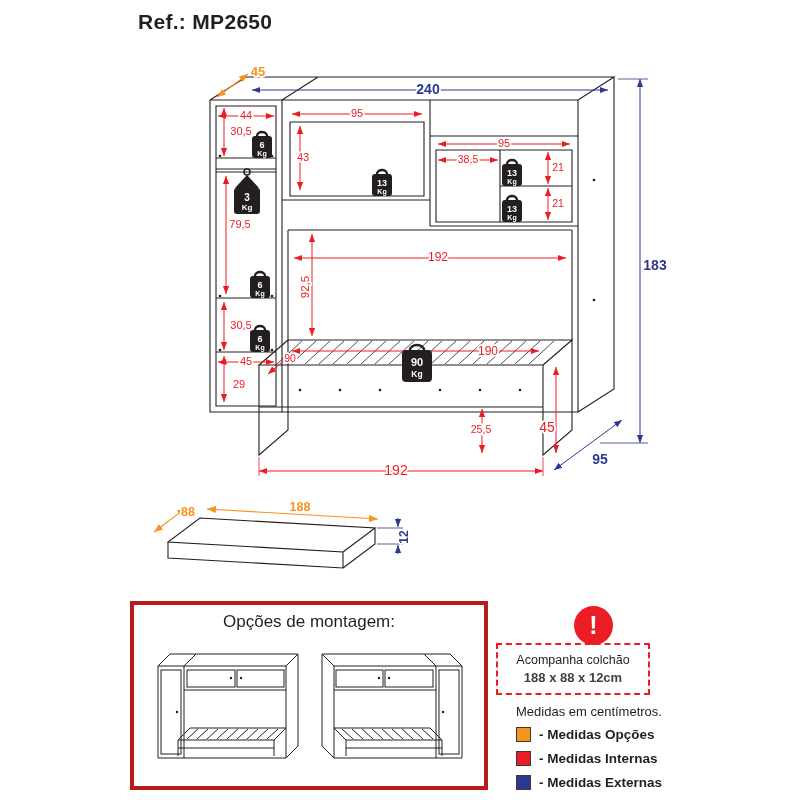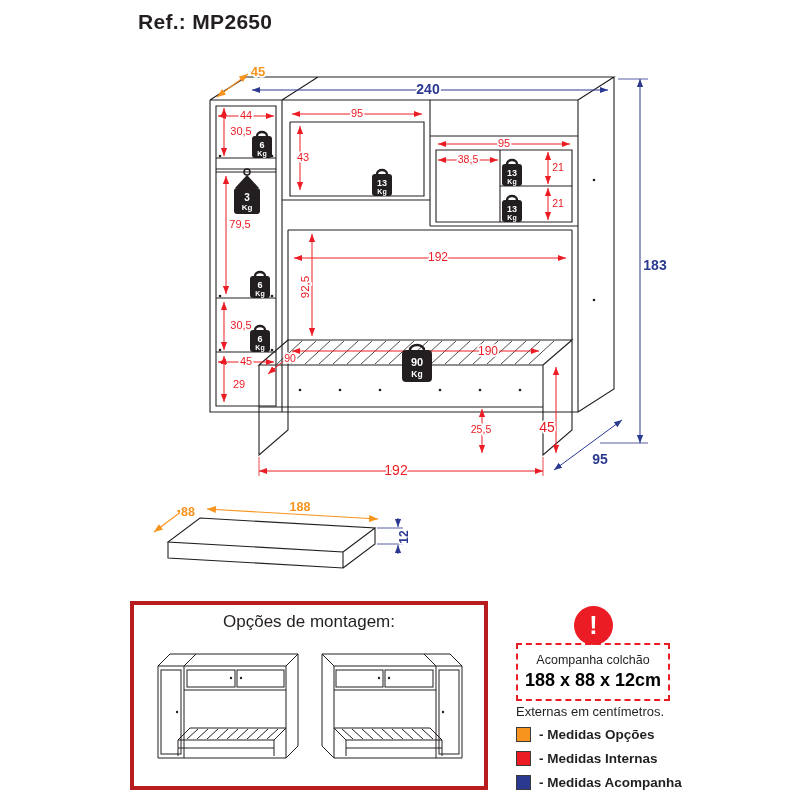--- a/index.html
+++ b/index.html
@@ -15,24 +15,24 @@
   .navy  { fill:#2B3990; font-weight:600; }
   .orange{ fill:#F7941D; font-weight:600; }
   .bh { fill:none; stroke:#231F20; stroke-width:2.4px; }
   .bb { fill:#231F20; }
   .bt { fill:#ffffff; font-weight:bold; }
   .sline,.srect { fill:none; stroke:#231F20; stroke-width:1px; }
 
   .options-box { position:absolute; left:130px; top:601px; width:358px; height:189px;
                  border:4px solid #b91c1c; background:#fff; text-align:center; padding-top:7px; }
   .options-title { font-size:17px; color:#231F20; }
-  .note-box { position:absolute; left:516px; top:643px; width:154px; border:2px dashed #EC1C24;
+  .note-box { position:absolute; left:496px; top:643px; width:154px; border:2px dashed #EC1C24;
               background:#fff; text-align:center; padding:8px 4px 8px; }
   .note-line1 { font-size:12.5px; color:#231F20; }
-  .note-line2 { font-size:18px; font-weight:bold; color:#000000; margin-top:3px; }
+  .note-line2 { font-size:13px; font-weight:bold; color:#404040; margin-top:3px; }
   .alert-circle { position:absolute; left:574px; top:606px; width:39px; height:39px; border-radius:50%;
                   background:#EC1C24; color:#fff; font-weight:bold; font-size:25px; text-align:center;
                   line-height:38px; z-index:2; }
   .legend { position:absolute; left:516px; top:704px; }
   .legend-title { font-size:13px; margin-bottom:8px; }
   .legend-row { display:flex; align-items:center; margin-bottom:9px; }
   .swatch { width:15px; height:15px; border:1px solid #3a3a3a; margin-right:8px; flex:0 0 auto; }
   .legend-label { font-size:13.5px; font-weight:bold; }
 </style>
 </head>
@@ -234,28 +234,28 @@
     </svg>
   </div>
 
   <div class="alert-circle">!</div>
   <div class="note-box">
     <div class="note-line1">Acompanha colchão</div>
     <div class="note-line2">188 x 88 x 12cm</div>
   </div>
 
   <div class="legend">
-    <div class="legend-title">Externas em centímetros.</div>
+    <div class="legend-title">Medidas em centímetros.</div>
     <div class="legend-row">
       <span class="swatch" style="background: rgb(247, 148, 29);"></span>
       <span class="legend-label">- Medidas Opções</span>
     </div>
     <div class="legend-row">
       <span class="swatch" style="background: rgb(236, 28, 36);"></span>
       <span class="legend-label">- Medidas Internas</span>
     </div>
     <div class="legend-row">
       <span class="swatch" style="background: rgb(43, 57, 144);"></span>
-      <span class="legend-label">- Medidas Acompanha</span>
+      <span class="legend-label">- Medidas Externas</span>
     </div>
   </div>
 
 </div>
 
 </body></html>

